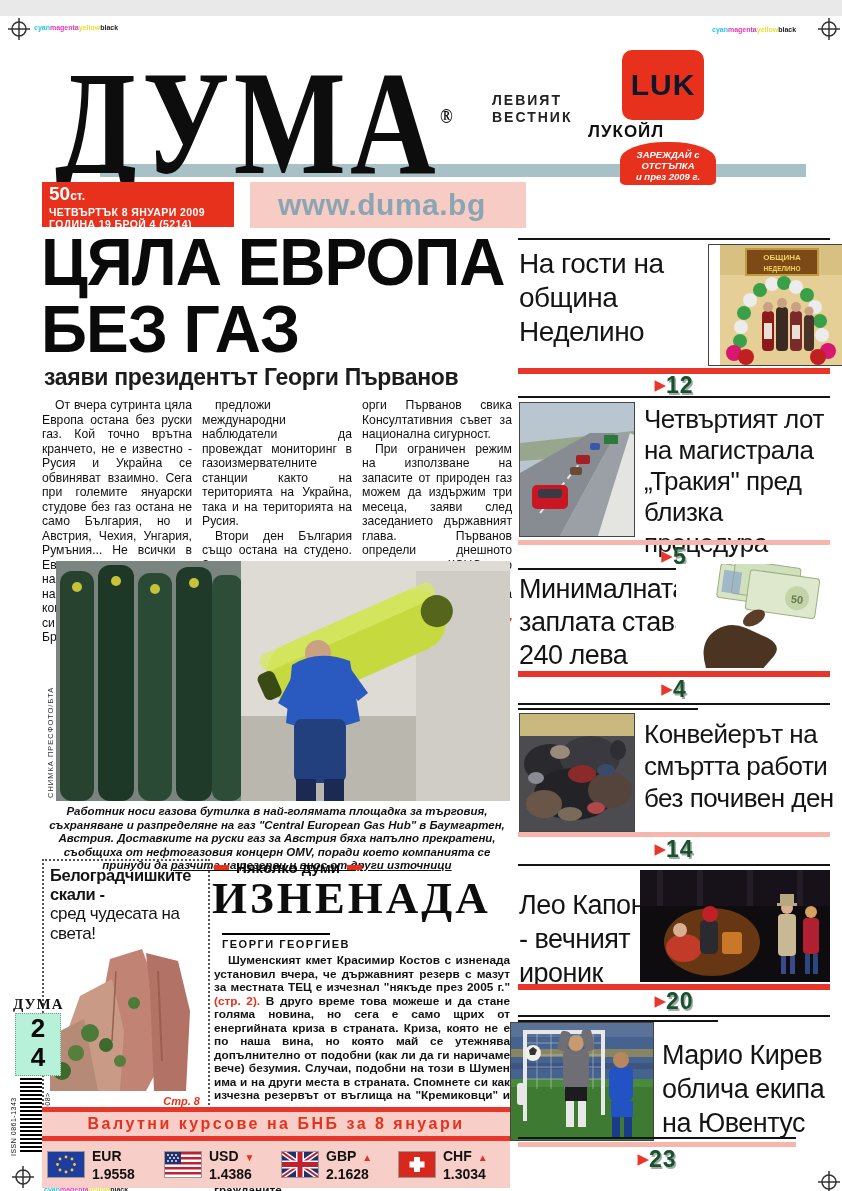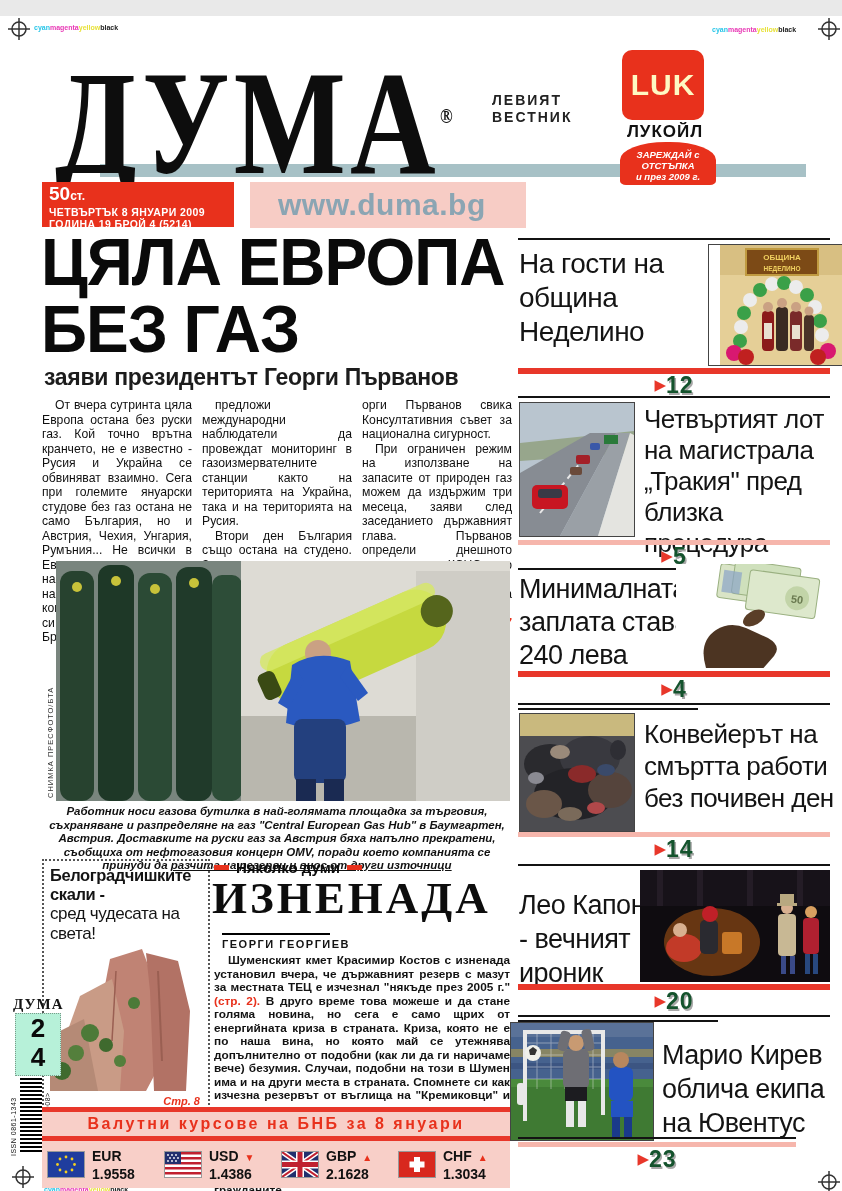--- a/index.html
+++ b/index.html
@@ -11,21 +11,21 @@
   .cbar{font-size:7px;letter-spacing:0;font-weight:600;}
   .cbar .c-cyan{color:#27c5e8;} .cbar .c-magenta{color:#e838b5;}
   .cbar .c-yellow{color:#e8e23a;} .cbar .c-black{color:#222;}
   
   .masthead{font-family:"Liberation Serif",serif;font-weight:900;font-size:112px;line-height:100px;
             letter-spacing:4px;color:#0d0d0d;transform:scale(1.06,1.32);transform-origin:left top;white-space:nowrap;}
   .masthead sup{font-size:16px;letter-spacing:0;}
   .tagline{font-size:14px;font-weight:700;letter-spacing:2px;line-height:17px;color:#222;}
   .tealbar{background:#a7c1c6;}
   .luk-box{background:#e8311c;border-radius:10px;display:flex;align-items:center;justify-content:center;}
-  .luk-box span{color:#fef9c3;font-weight:900;font-size:30px;font-family:"Liberation Sans",sans-serif;letter-spacing:1px;}
+  .luk-box span{color:#0f172a;font-weight:900;font-size:30px;font-family:"Liberation Sans",sans-serif;letter-spacing:1px;}
   .luk-name{font-size:17px;font-weight:900;letter-spacing:1px;color:#111;}
   .luk-banner{background:#e8311c;border-radius:46px 46px 6px 6px / 18px 18px 4px 4px;color:#fff;
               font-style:italic;font-weight:700;font-size:9.5px;line-height:11px;text-align:center;padding-top:7px;}
   
   .datebox{background:#e8311c;color:#fff;padding:2px 7px;}
   .datebox .price{font-size:19px;font-weight:800;line-height:19px;}
   .datebox .price small{font-size:12px;font-weight:800;}
   .datebox .dline{font-size:10.5px;font-weight:700;line-height:12px;letter-spacing:.4px;}
   .pinkband{background:#f7ccc5;}
   .website{font-size:30px;font-weight:700;color:#8ba5b3;letter-spacing:.5px;}
@@ -133,21 +133,21 @@
     <span>ДУМА</span><sup>®</sup>
   </div>
   <div class="abs tagline" style="left:492px;top:76px;">
     <div>ЛЕВИЯТ</div>
     <div>ВЕСТНИК</div>
   </div>
 
   <div class="abs luk-box" style="left:622px;top:34px;width:82px;height:70px;">
     <span>LUK</span>
   </div>
-  <div class="abs luk-name" style="left:620px;top:106px;width:90px;text-align:center;">ЛУКОЙЛ</div>
+  <div class="abs luk-name" style="left:588px;top:106px;width:90px;">ЛУКОЙЛ</div>
   <div class="abs luk-banner" style="left:620px;top:126px;width:96px;height:36px;">
     <div>ЗАРЕЖДАЙ с ОТСТЪПКА</div>
     <div>и през 2009 г.</div>
   </div>
 
   <div class="abs datebox" style="left:42px;top:166px;width:178px;height:41px;">
     <div class="price"><span>50</span><small>ст.</small></div>
     <div class="dline">ЧЕТВЪРТЪК 8 ЯНУАРИ 2009</div>
     <div class="dline">ГОДИНА 19 БРОЙ 4 (5214)</div>
   </div>

